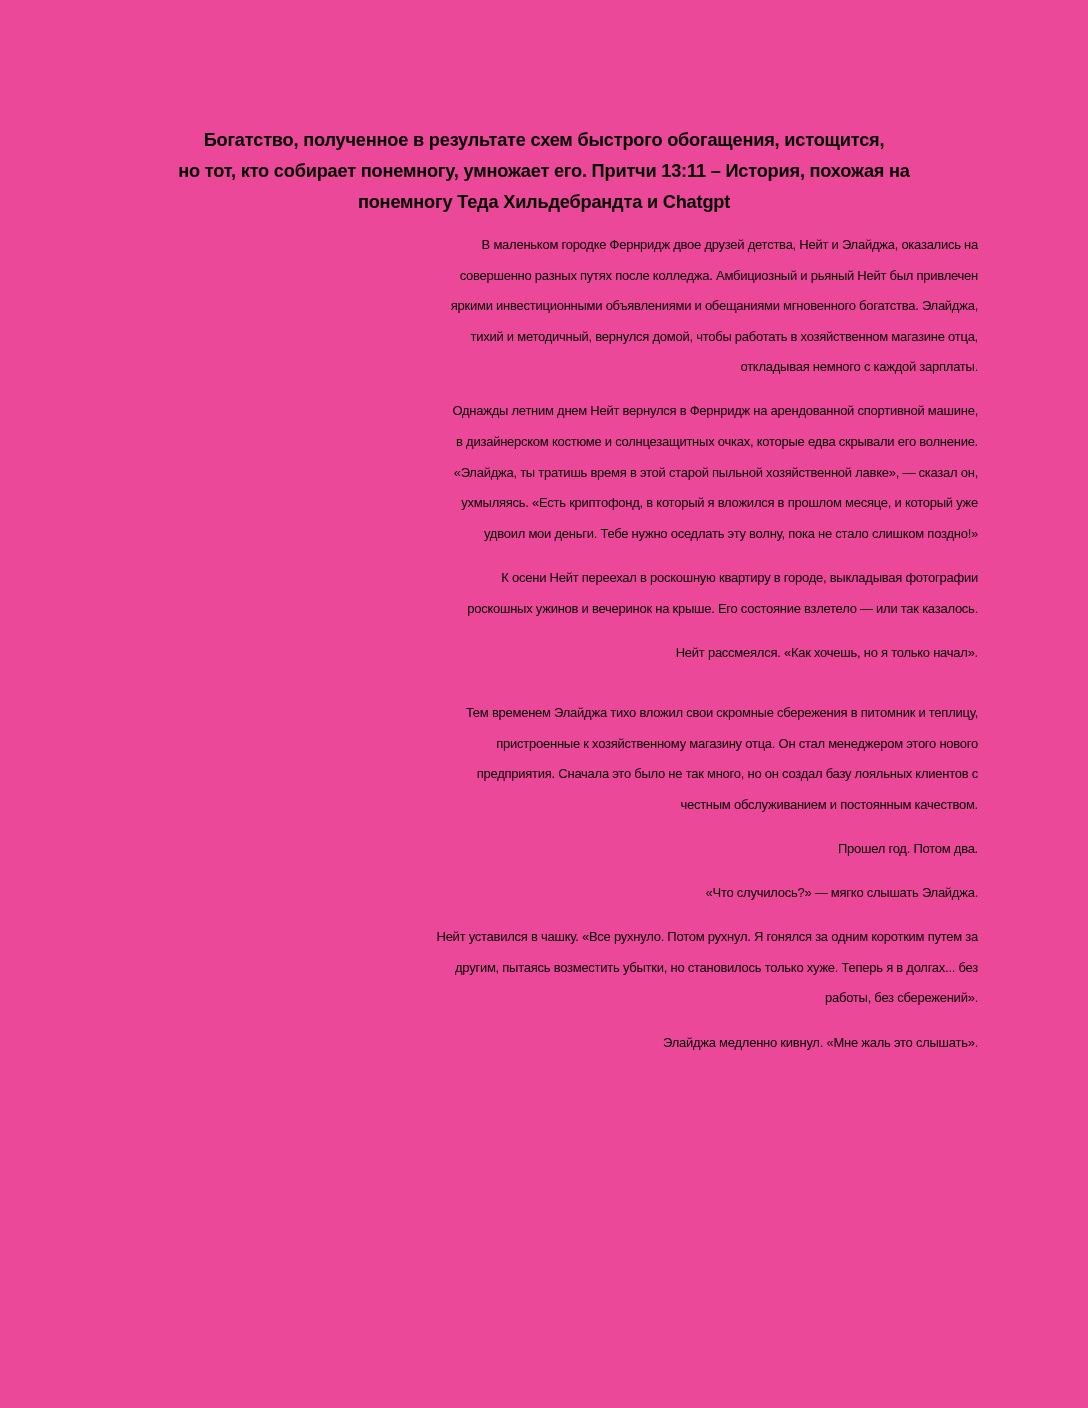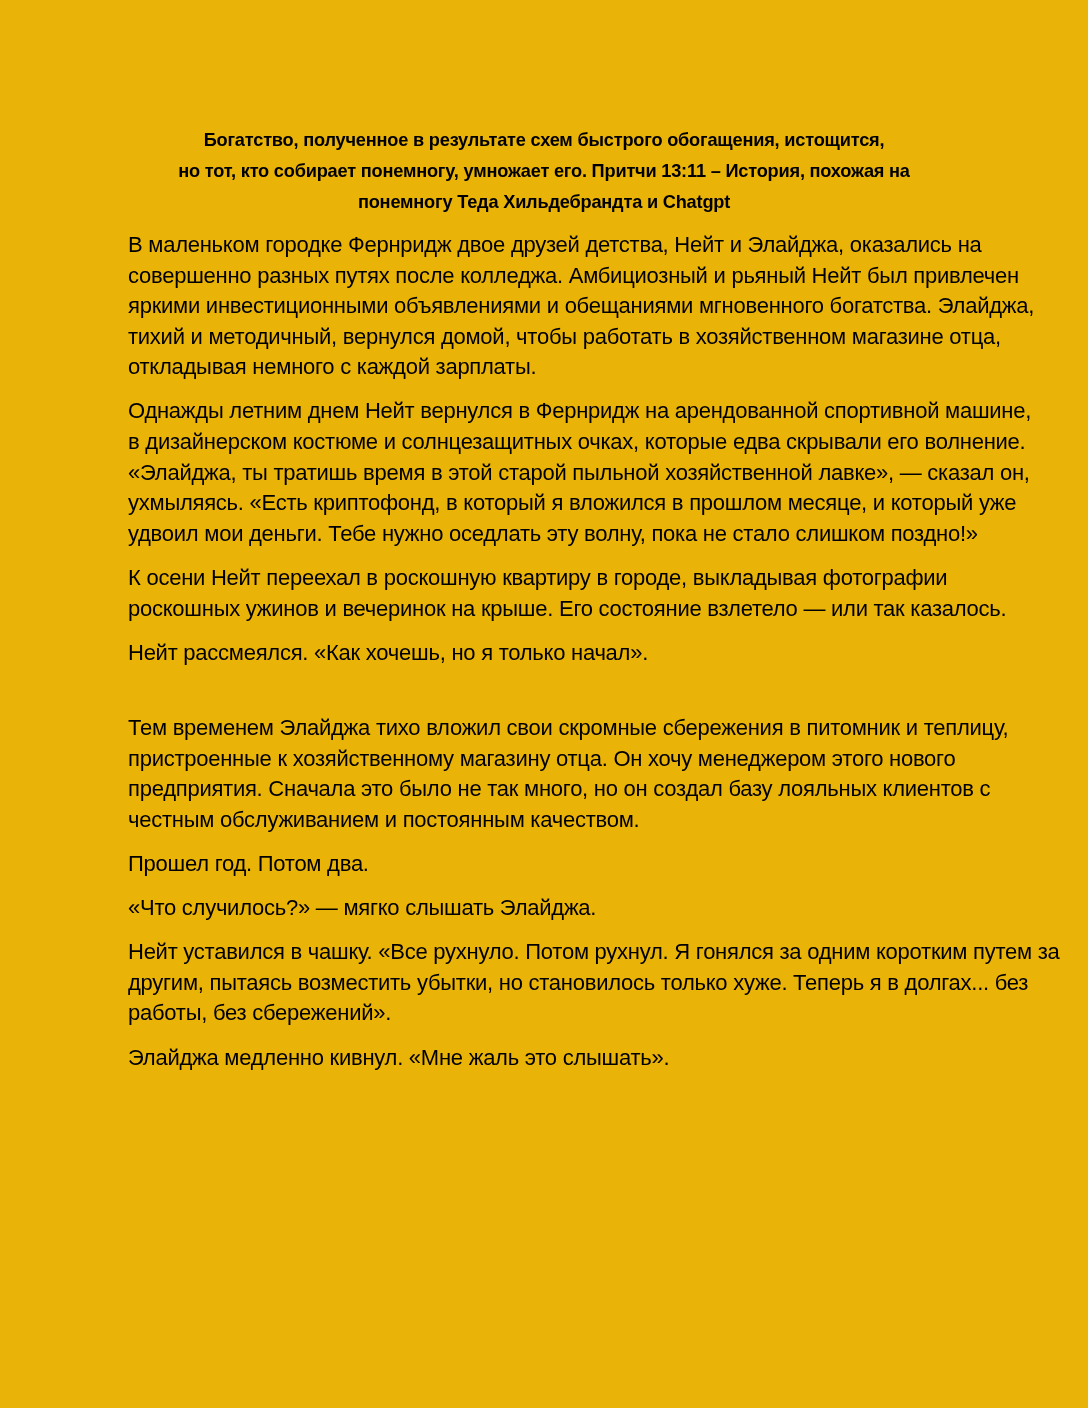--- a/index.html
+++ b/index.html
@@ -14,21 +14,21 @@
       overflow: hidden;
       font-family: "Liberation Sans", sans-serif;
       color: #000000;
     }
     .page {
       position: absolute;
       left: 0;
       top: 0;
       width: 1088px;
       height: 1408px;
-      background: #eab308;
+      background: #ec4899;
     }
     .title {
       position: absolute;
       left: 120px;
       width: 848px;
       top: 125px;
       text-align: center;
       font-weight: bold;
       font-size: 18.2px;
       line-height: 31px;
@@ -36,33 +36,34 @@
     }
     .title .tline {
       display: block;
       white-space: nowrap;
     }
     .body-text {
       position: absolute;
       left: 128px;
       width: 850px;
       top: 230px;
-      font-size: 22px;
+      font-size: 13px;
       line-height: 30.6px;
       letter-spacing: -0.25px;
+      text-align: right;
     }
     .para {
       margin: 0 0 13.5px 0;
     }
     .para .pline {
       display: block;
       white-space: nowrap;
     }
     .para.extra-gap {
-      margin-top: 45px;
+      margin-top: 30px;
     }
   </style>
 </head>
 <body>
 
 <div class="page">
 
   <div class="title">
     <span class="tline">Богатство, полученное в результате схем быстрого обогащения, истощится,</span>
     <span class="tline">но тот, кто собирает понемногу, умножает его. Притчи 13:11 – История, похожая на</span>
@@ -92,21 +93,21 @@
       <span class="pline">К осени Нейт переехал в роскошную квартиру в городе, выкладывая фотографии</span>
       <span class="pline">роскошных ужинов и вечеринок на крыше. Его состояние взлетело — или так казалось.</span>
     </p>
 
     <p class="para">
       <span class="pline">Нейт рассмеялся. «Как хочешь, но я только начал».</span>
     </p>
 
     <p class="para extra-gap">
       <span class="pline">Тем временем Элайджа тихо вложил свои скромные сбережения в питомник и теплицу,</span>
-      <span class="pline">пристроенные к хозяйственному магазину отца. Он хочу менеджером этого нового</span>
+      <span class="pline">пристроенные к хозяйственному магазину отца. Он стал менеджером этого нового</span>
       <span class="pline">предприятия. Сначала это было не так много, но он создал базу лояльных клиентов с</span>
       <span class="pline">честным обслуживанием и постоянным качеством.</span>
     </p>
 
     <p class="para">
       <span class="pline">Прошел год. Потом два.</span>
     </p>
 
 
 

